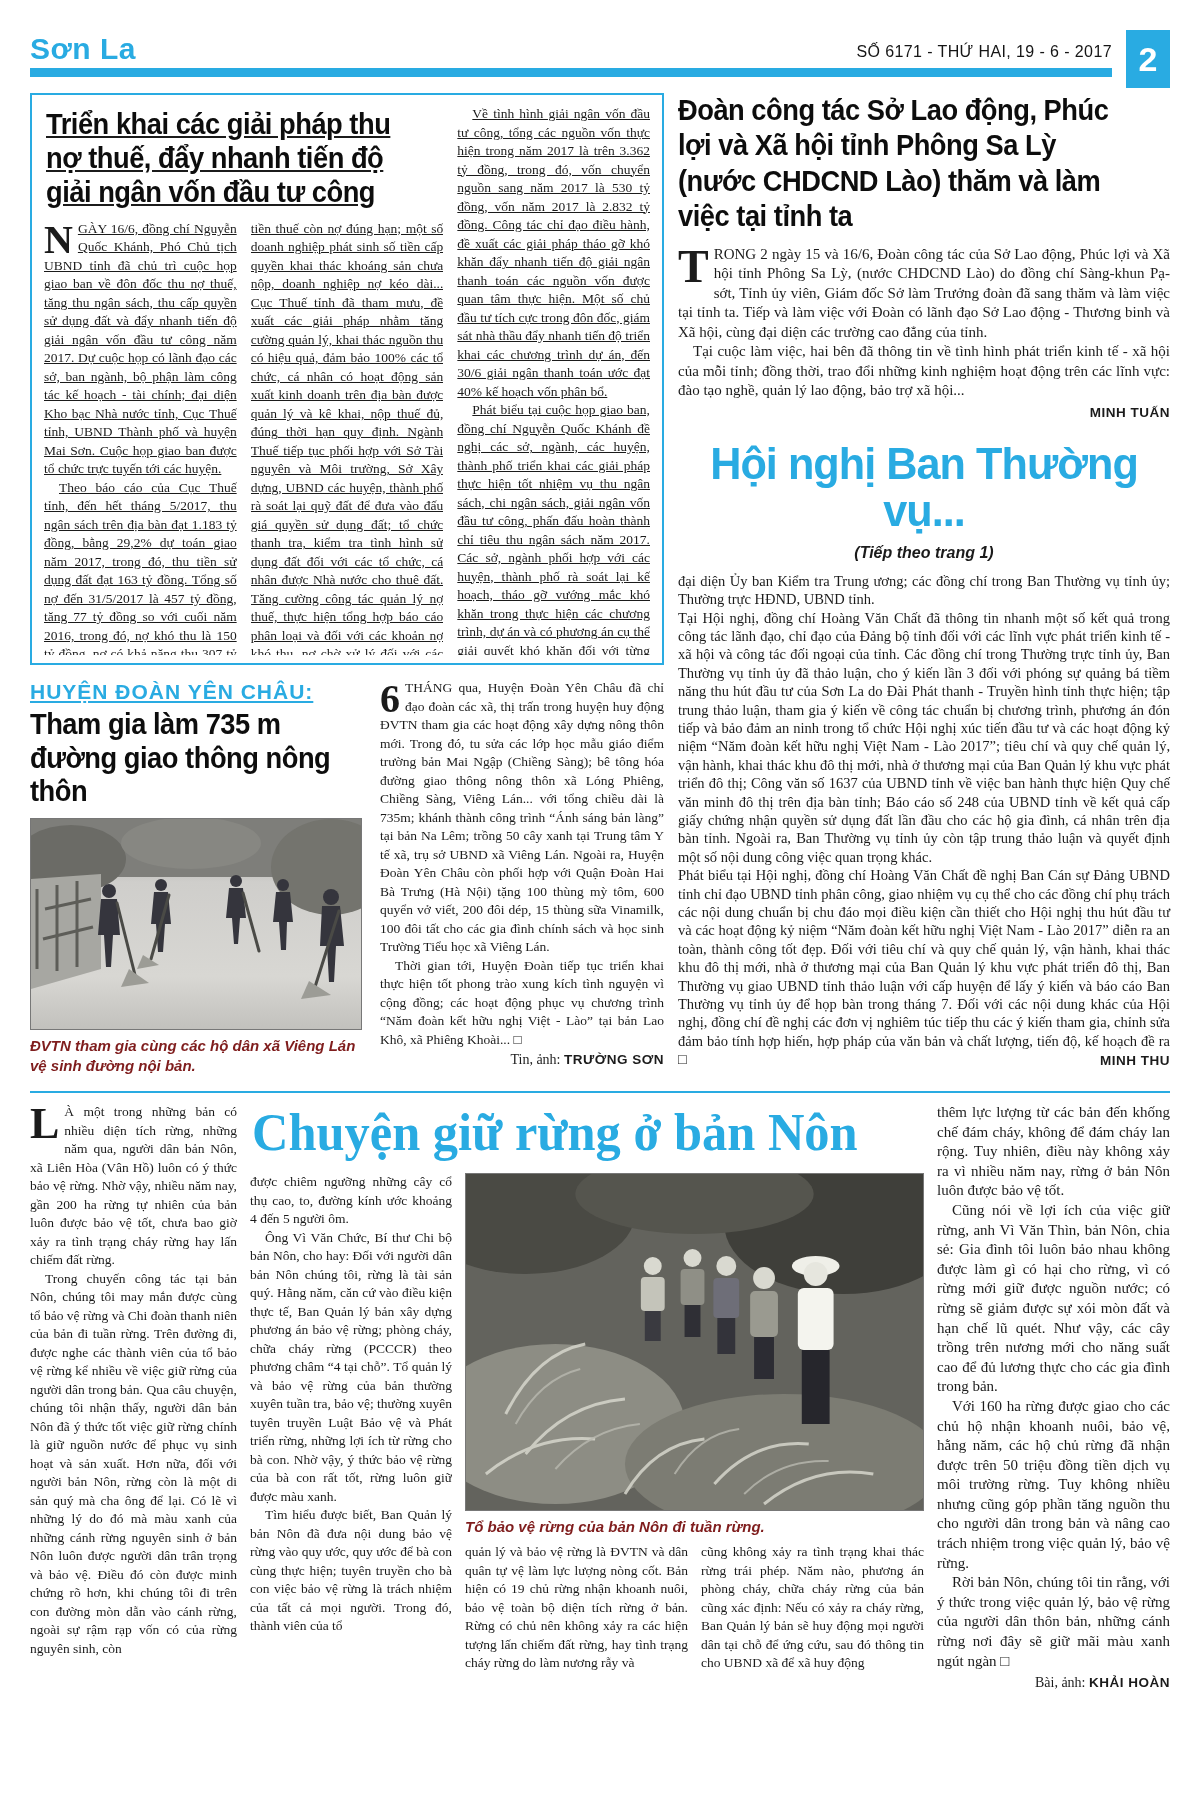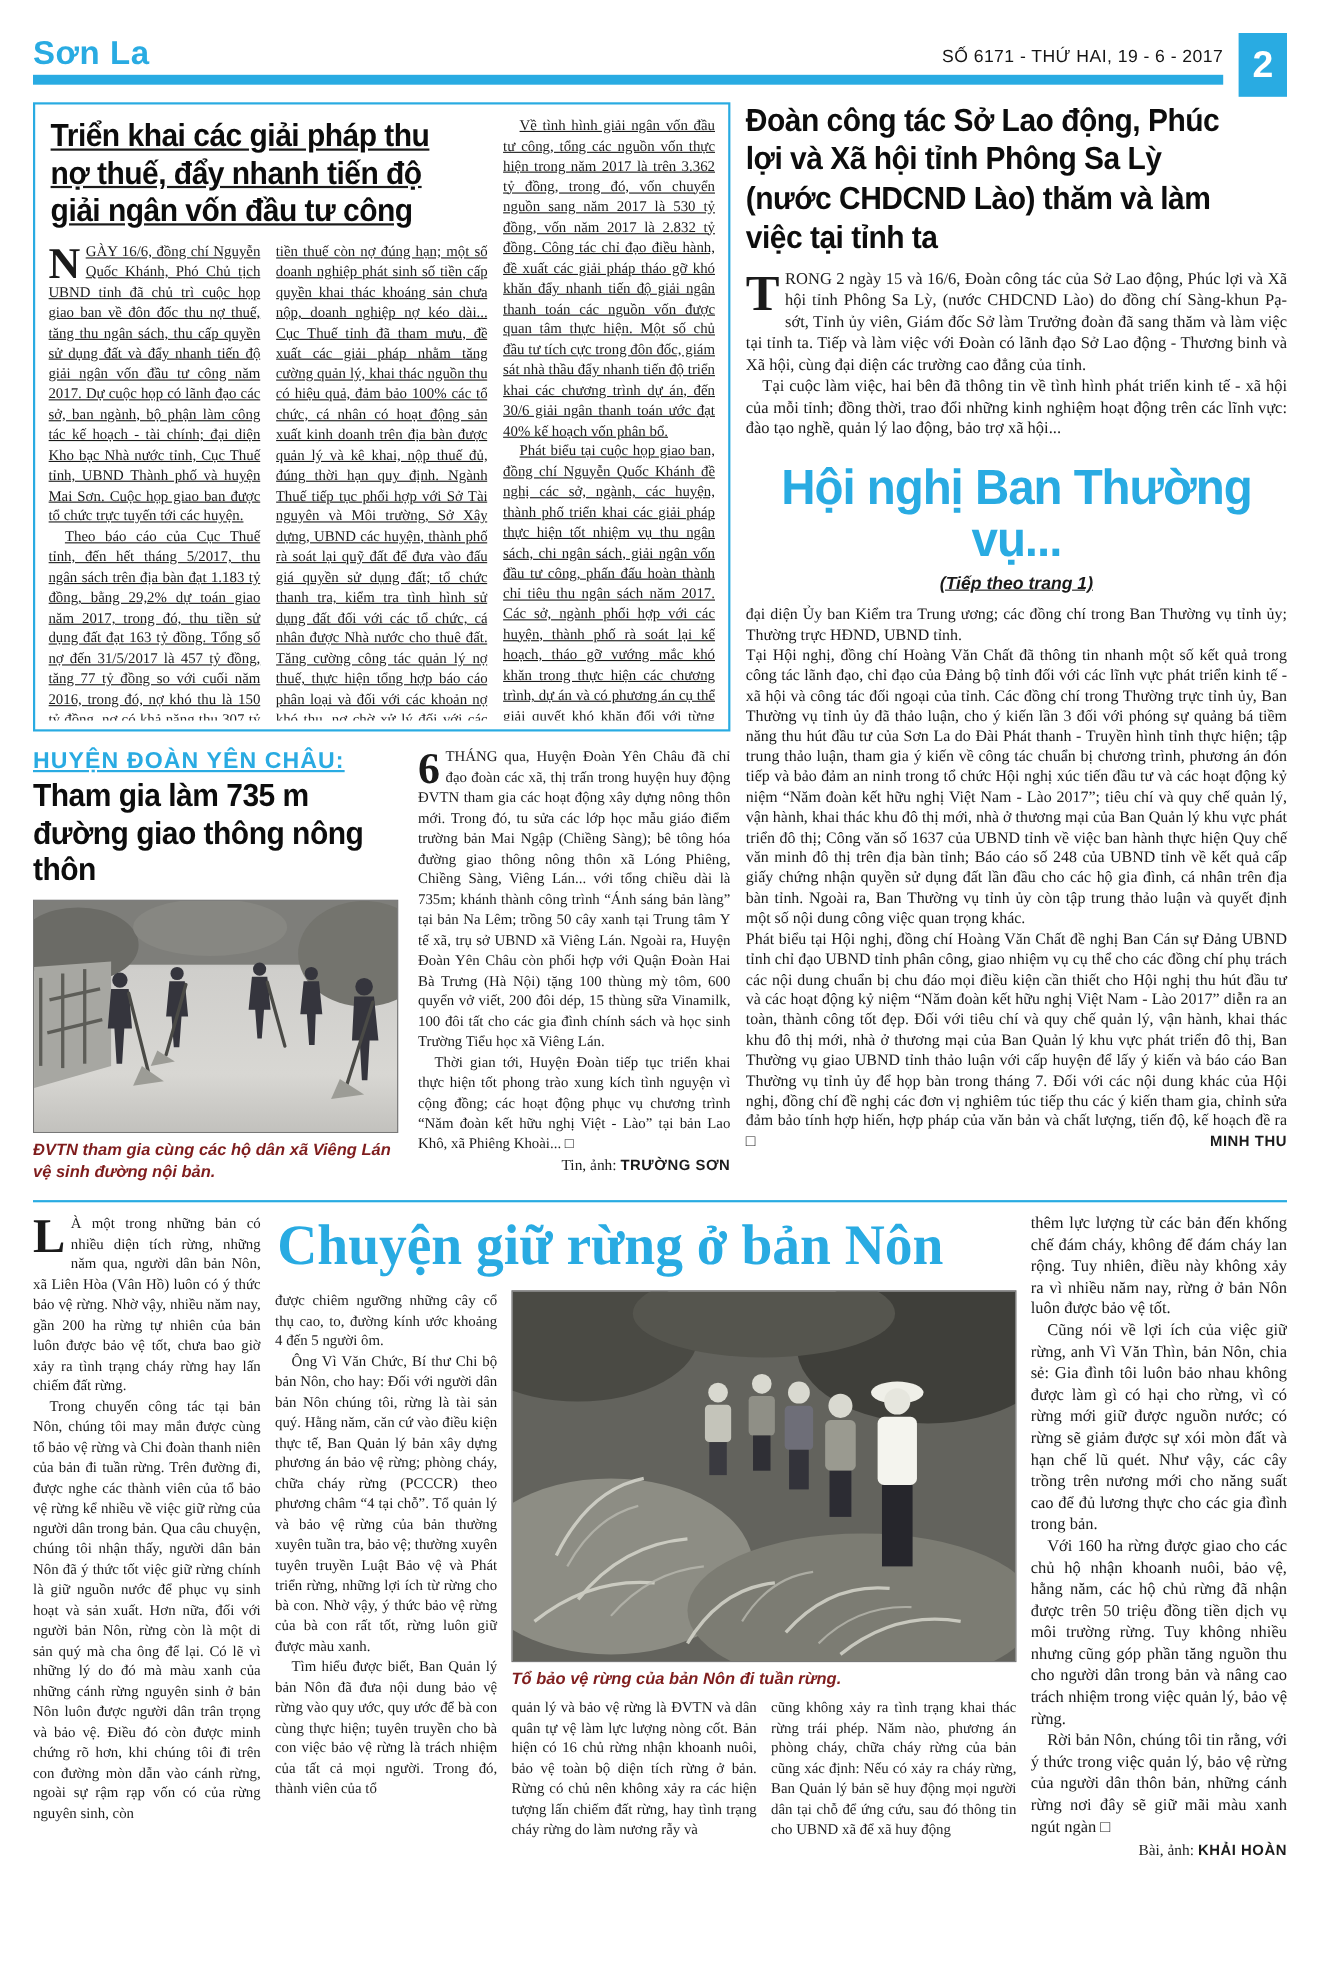--- a/index.html
+++ b/index.html
@@ -57,21 +57,21 @@
   
   .laos-hl{ font-size:29px; line-height:1.22; margin-bottom:10px; }
   .wide{ font-size:15px; line-height:19.5px; text-align:justify; }
   .laos .dc{ font-size:46px; line-height:37px; }
 
   
   .meeting{ margin-top:18px; }
   .meet-hl{ font-family:"Liberation Sans",sans-serif; font-weight:bold; color:var(--cyan);
             font-size:45px; line-height:1.05; text-align:center; letter-spacing:-1px;
             transform:scaleX(.96); transform-origin:center top; }
-  .subnote{ text-align:center; font:bold italic 16px/1.2 "Liberation Sans",sans-serif; margin:8px 0 10px;text-decoration:underline; }
+  .subnote{ text-align:center; font:bold italic 16px/1.2 "Liberation Sans",sans-serif; margin:8px 0 10px; }
   .meet-body{ font-size:14.5px; line-height:18.4px; text-align:justify; }
 
   
   .sep{ height:2px; background:var(--cyan); margin:12px 0 10px; }
   .forest{ display:flex; gap:13px; height:660px; overflow:hidden; }
   .f-col1{ width:207px; flex:none; }
   .f-col1 .dc{ font-size:44px; line-height:36px; }
   .f-mid{ flex:1; min-width:0; display:flex; flex-direction:column; }
   .f-hl{ font:bold 52px/1 "Liberation Serif",serif; color:var(--cyan); white-space:nowrap;
          transform:scaleX(.97); transform-origin:left top; margin:4px 0 14px 2px; }
@@ -187,20 +187,21 @@
       </article>
     </section>
 
     <aside class="right-region">
 
       <article class="laos">
         <h1 class="hl cond laos-hl">Đoàn công tác Sở Lao động, Phúc lợi và Xã hội tỉnh Phông Sa Lỳ (nước CHDCND Lào) thăm và làm việc tại tỉnh ta</h1>
         <div class="wide">
           <p class="noind"><span class="dc">T</span><span>RONG 2 ngày 15 và 16/6, Đoàn công tác của Sở Lao động, Phúc lợi và Xã hội tỉnh Phông Sa Lỳ, (nước CHDCND Lào) do đồng chí Sàng-khun Pạ-sớt, Tỉnh ủy viên, Giám đốc Sở làm Trưởng đoàn đã sang thăm và làm việc tại tỉnh ta. Tiếp và làm việc với Đoàn có lãnh đạo Sở Lao động - Thương binh và Xã hội, cùng đại diện các trường cao đẳng của tỉnh.</span></p>
           <p>Tại cuộc làm việc, hai bên đã thông tin về tình hình phát triển kinh tế - xã hội của mỗi tỉnh; đồng thời, trao đổi những kinh nghiệm hoạt động trên các lĩnh vực: đào tạo nghề, quản lý lao động, bảo trợ xã hội...</p>
+          <div class="author-line"><span class="author">MINH TUẤN</span></div>
         </div>
       </article>
 
       <article class="meeting">
         <h1 class="meet-hl">Hội nghị Ban Thường vụ...</h1>
         <div class="subnote">(Tiếp theo trang 1)</div>
         <div class="meet-body">
           <p class="noind">đại diện Ủy ban Kiểm tra Trung ương; các đồng chí trong Ban Thường vụ tỉnh ủy; Thường trực HĐND, UBND tỉnh.</p>
           <p>Tại Hội nghị, đồng chí Hoàng Văn Chất đã thông tin nhanh một số kết quả trong công tác lãnh đạo, chỉ đạo của Đảng bộ tỉnh đối với các lĩnh vực phát triển kinh tế - xã hội và công tác đối ngoại của tỉnh. Các đồng chí trong Thường trực tỉnh ủy, Ban Thường vụ tỉnh ủy đã thảo luận, cho ý kiến lần 3 đối với phóng sự quảng bá tiềm năng thu hút đầu tư của Sơn La do Đài Phát thanh - Truyền hình tỉnh thực hiện; tập trung thảo luận, tham gia ý kiến về công tác chuẩn bị chương trình, phương án đón tiếp và bảo đảm an ninh trong tổ chức Hội nghị xúc tiến đầu tư và các hoạt động kỷ niệm “Năm đoàn kết hữu nghị Việt Nam - Lào 2017”; tiêu chí và quy chế quản lý, vận hành, khai thác khu đô thị mới, nhà ở thương mại của Ban Quản lý khu vực phát triển đô thị; Công văn số 1637 của UBND tỉnh về việc ban hành thực hiện Quy chế văn minh đô thị trên địa bàn tỉnh; Báo cáo số 248 của UBND tỉnh về kết quả cấp giấy chứng nhận quyền sử dụng đất lần đầu cho các hộ gia đình, cá nhân trên địa bàn tỉnh. Ngoài ra, Ban Thường vụ tỉnh ủy còn tập trung thảo luận và quyết định một số nội dung công việc quan trọng khác.</p>
           <p>Phát biểu tại Hội nghị, đồng chí Hoàng Văn Chất đề nghị Ban Cán sự Đảng UBND tỉnh chỉ đạo UBND tỉnh phân công, giao nhiệm vụ cụ thể cho các đồng chí phụ trách các nội dung chuẩn bị chu đáo mọi điều kiện cần thiết cho Hội nghị thu hút đầu tư và các hoạt động kỷ niệm “Năm đoàn kết hữu nghị Việt Nam - Lào 2017” diễn ra an toàn, thành công tốt đẹp. Đối với tiêu chí và quy chế quản lý, vận hành, khai thác khu đô thị mới, nhà ở thương mại của Ban Quản lý khu vực phát triển đô thị, Ban Thường vụ giao UBND tỉnh thảo luận với cấp huyện để lấy ý kiến và báo cáo Ban Thường vụ tỉnh ủy để họp bàn trong tháng 7. Đối với các nội dung khác của Hội nghị, đồng chí đề nghị các đơn vị nghiêm túc tiếp thu các ý kiến tham gia, chỉnh sửa đảm bảo tính hợp hiến, hợp pháp của văn bản và chất lượng, tiến độ, kế hoạch đề ra □</p>
@@ -265,21 +266,21 @@
                 <ellipse cx="352" cy="92" rx="24" ry="10" fill="#efefe8"></ellipse>
                   <circle cx="352" cy="100" r="12" fill="#e6e6de"></circle>
                 <rect x="334" y="114" width="36" height="62" rx="6" fill="#f4f4ee"></rect>
                   <rect x="338" y="176" width="28" height="74" fill="#26262c"></rect>
               </g>
             </svg>
           </div>
           <p class="caption">Tổ bảo vệ rừng của bản Nôn đi tuần rừng.</p>
           <div class="f-under">
             <div class="f-underA bcol">
-              <p class="noind">quản lý và bảo vệ rừng là ĐVTN và dân quân tự vệ làm lực lượng nòng cốt. Bản hiện có 16 chủ rừng nhận khoanh nuôi, bảo vệ toàn bộ diện tích rừng ở bản. Rừng có chủ nên không xảy ra các hiện tượng lấn chiếm đất rừng, hay tình trạng cháy rừng do làm nương rẫy và</p>
+              <p class="noind">quản lý và bảo vệ rừng là ĐVTN và dân quân tự vệ làm lực lượng nòng cốt. Bản hiện có 19 chủ rừng nhận khoanh nuôi, bảo vệ toàn bộ diện tích rừng ở bản. Rừng có chủ nên không xảy ra các hiện tượng lấn chiếm đất rừng, hay tình trạng cháy rừng do làm nương rẫy và</p>
             </div>
             <div class="f-underB bcol">
               <p class="noind">cũng không xảy ra tình trạng khai thác rừng trái phép. Năm nào, phương án phòng cháy, chữa cháy rừng của bản cũng xác định: Nếu có xảy ra cháy rừng, Ban Quản lý bản sẽ huy động mọi người dân tại chỗ để ứng cứu, sau đó thông tin cho UBND xã để xã huy động</p>
             </div>
           </div>
         </div>
       </div>
     </div>
 
     <div class="f-right">

